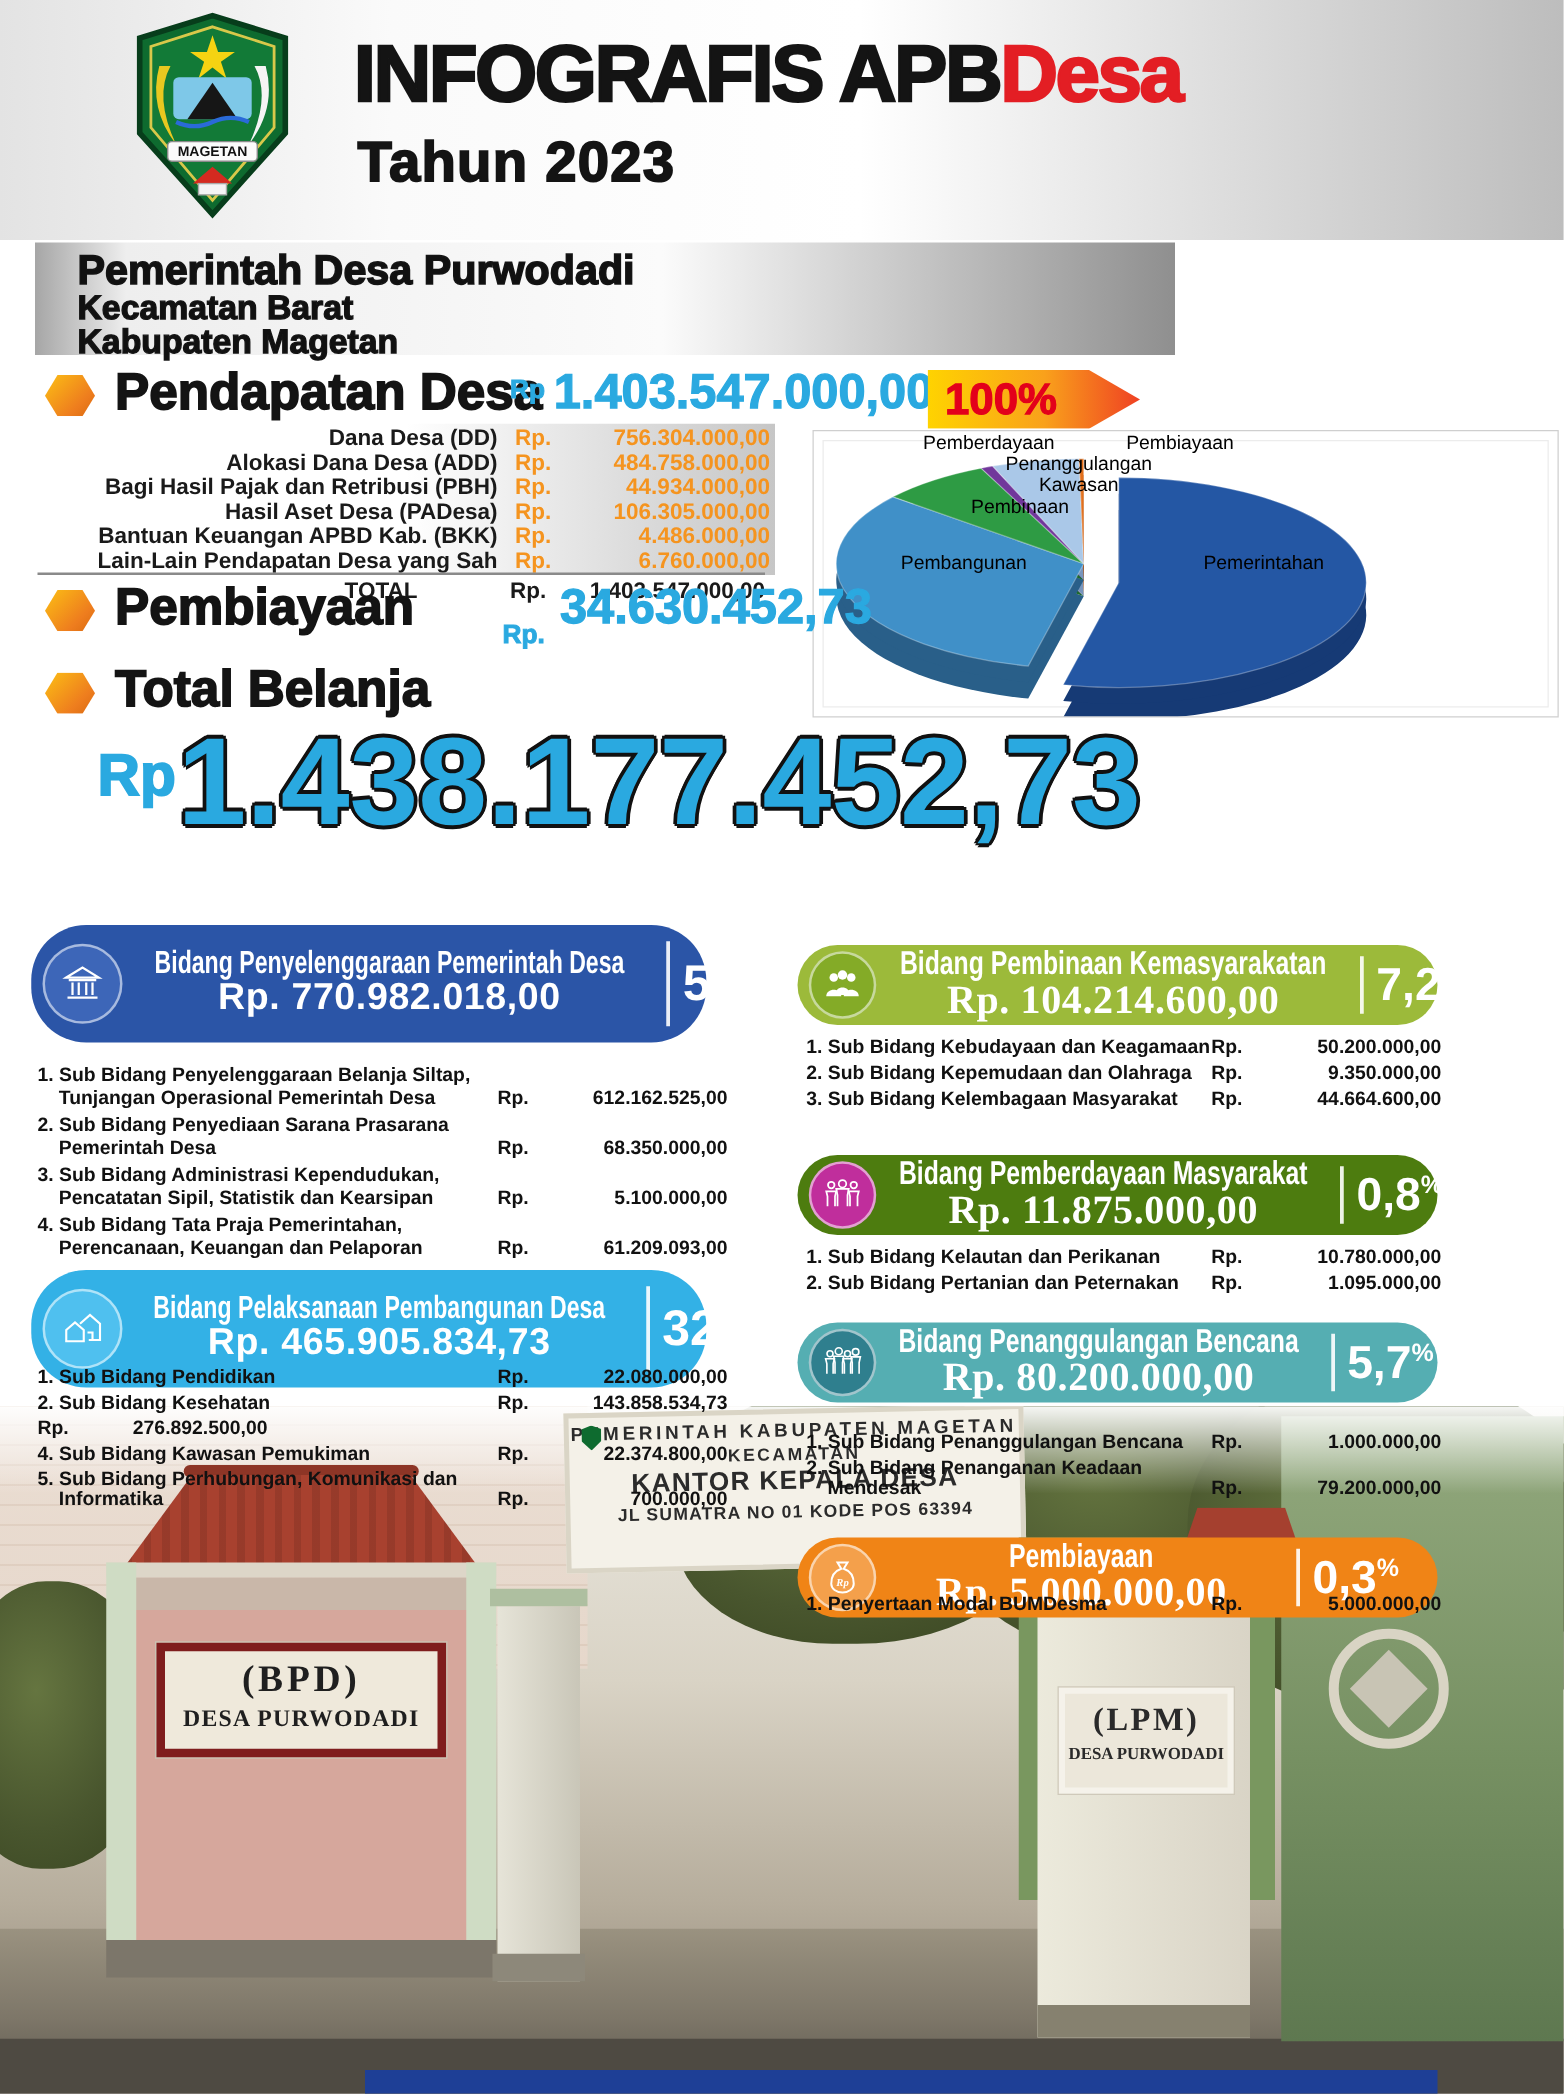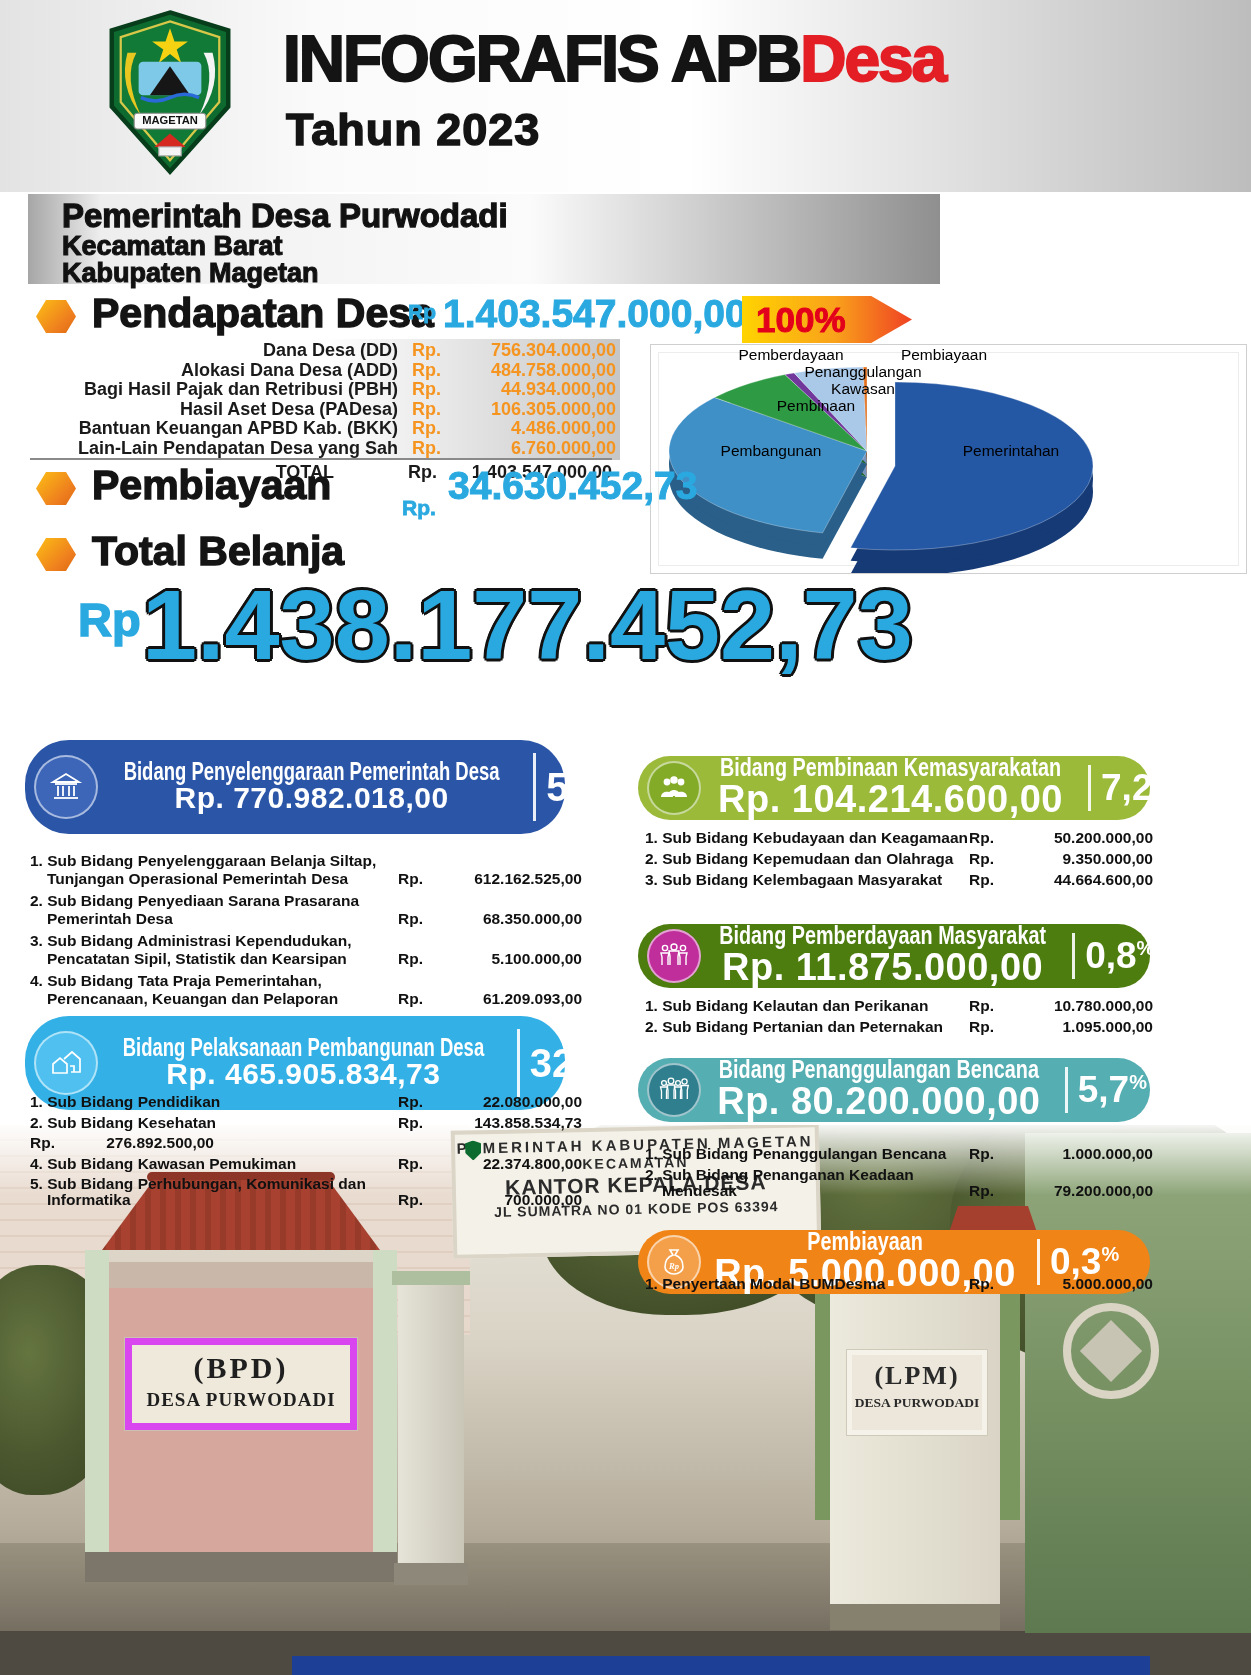--- a/index.html
+++ b/index.html
@@ -68,21 +68,21 @@
   .banner-l{left:25px;width:540px;height:94px;}
   .banner-r{left:638px;width:512px;height:64px;}
   .icon-wrap{border-radius:50%;display:flex;align-items:center;justify-content:center;
     margin-left:9px;border:2px solid rgba(255,255,255,.55);flex:none;}
   .banner-l .icon-wrap{width:60px;height:60px;}
   .banner-r .icon-wrap{width:50px;height:50px;}
   .banner-mid{flex:1;text-align:center;line-height:1.04;overflow:visible;}
   .b-title{font-size:21px;font-weight:bold;white-space:nowrap;transform:scale(.88,1.22);}
   .banner-r .b-title{font-size:22px;transform:scale(.9,1.2);}
   .b-amount{font-size:30px;font-weight:bold;white-space:nowrap;letter-spacing:.5px;}
-  .banner-r .b-amount{font-size:38px;}
+  .banner-r .b-amount{font-size:32px;font-family:Liberation Serif, serif;}
   .b-div{width:3px;height:72%;background:rgba(255,255,255,.9);margin:0 8px;flex:none;}
   .b-pct{width:106px;font-size:40px;font-weight:bold;flex:none;text-align:left;padding-left:2px;}
   .b-pct sup{font-size:20px;}
   .banner-r .b-pct{font-size:37px;width:100px;}
 
   
   .items{position:absolute;z-index:3;}
   .items-l{left:30px;width:552px;}
   .items-r{left:645px;width:508px;}
   .item-row{display:flex;align-items:flex-end;font-size:15.5px;font-weight:bold;color:#111;
@@ -133,22 +133,22 @@
   #gl-roof{left:0;top:0;width:100%;height:72px;background:#a8412f;
     clip-path:polygon(5% 100%,22% 0,78% 0,95% 100%);}
   #gl-roof:after{content:"";position:absolute;inset:0;
     background:repeating-linear-gradient(90deg,rgba(0,0,0,.10) 0 6px,transparent 6px 15px);}
   #gl-ridge{left:20%;top:-8px;width:60%;height:10px;background:#8d3526;border-radius:5px;}
   #gl-eave{left:0;top:70px;width:100%;height:12px;background:#ddd6c8;}
   #gl-frieze{left:6px;top:82px;width:300px;height:26px;background:#c9b7a9;}
   #gl-body{left:12px;top:108px;width:288px;height:264px;background:#d6a79c;}
   #gl-pl,#gl-pr{top:70px;width:24px;height:302px;background:#cfdcc4;}
   #gl-pl{left:0;} #gl-pr{right:0;}
-  #gl-sign{left:40px;top:158px;width:232px;height:92px;background:#efe9db;
-    border:7px solid #d946ef;outline:1px solid #c9c2b2;box-sizing:border-box;
+  #gl-sign{left:40px;top:134px;width:232px;height:92px;background:#efe9db;
+    border:7px solid #7f1d1d;outline:1px solid #c9c2b2;box-sizing:border-box;
     text-align:center;font-family:"Liberation Serif",serif;color:#1f1f1f;}
   #gl-sign .g1{font-size:30px;font-weight:bold;letter-spacing:3px;margin-top:6px;}
   #gl-sign .g2{font-size:19px;font-weight:bold;letter-spacing:1px;margin-top:4px;}
   #gl-base{left:0;top:372px;width:100%;height:30px;background:#7c766a;}
 
   #mid-pillar{left:398px;top:160px;width:66px;height:300px;z-index:2;
     background:linear-gradient(90deg,#e6e4d8,#c9c6b8);}
   #mid-cap{left:-6px;top:-14px;width:78px;height:14px;background:#aebfa0;}
   #mid-base{left:-4px;top:278px;width:74px;height:22px;background:#8d887a;}
 

